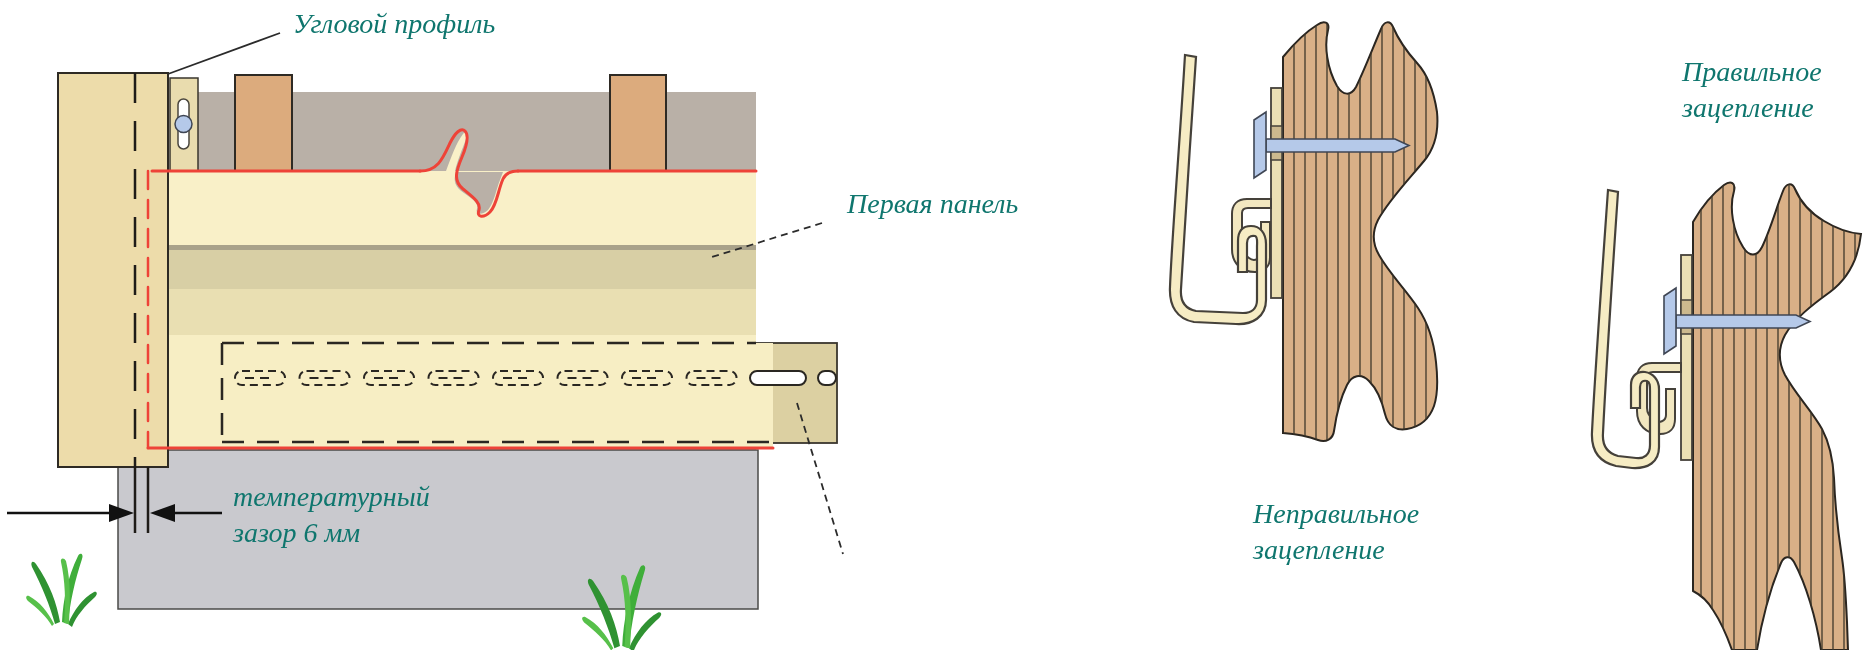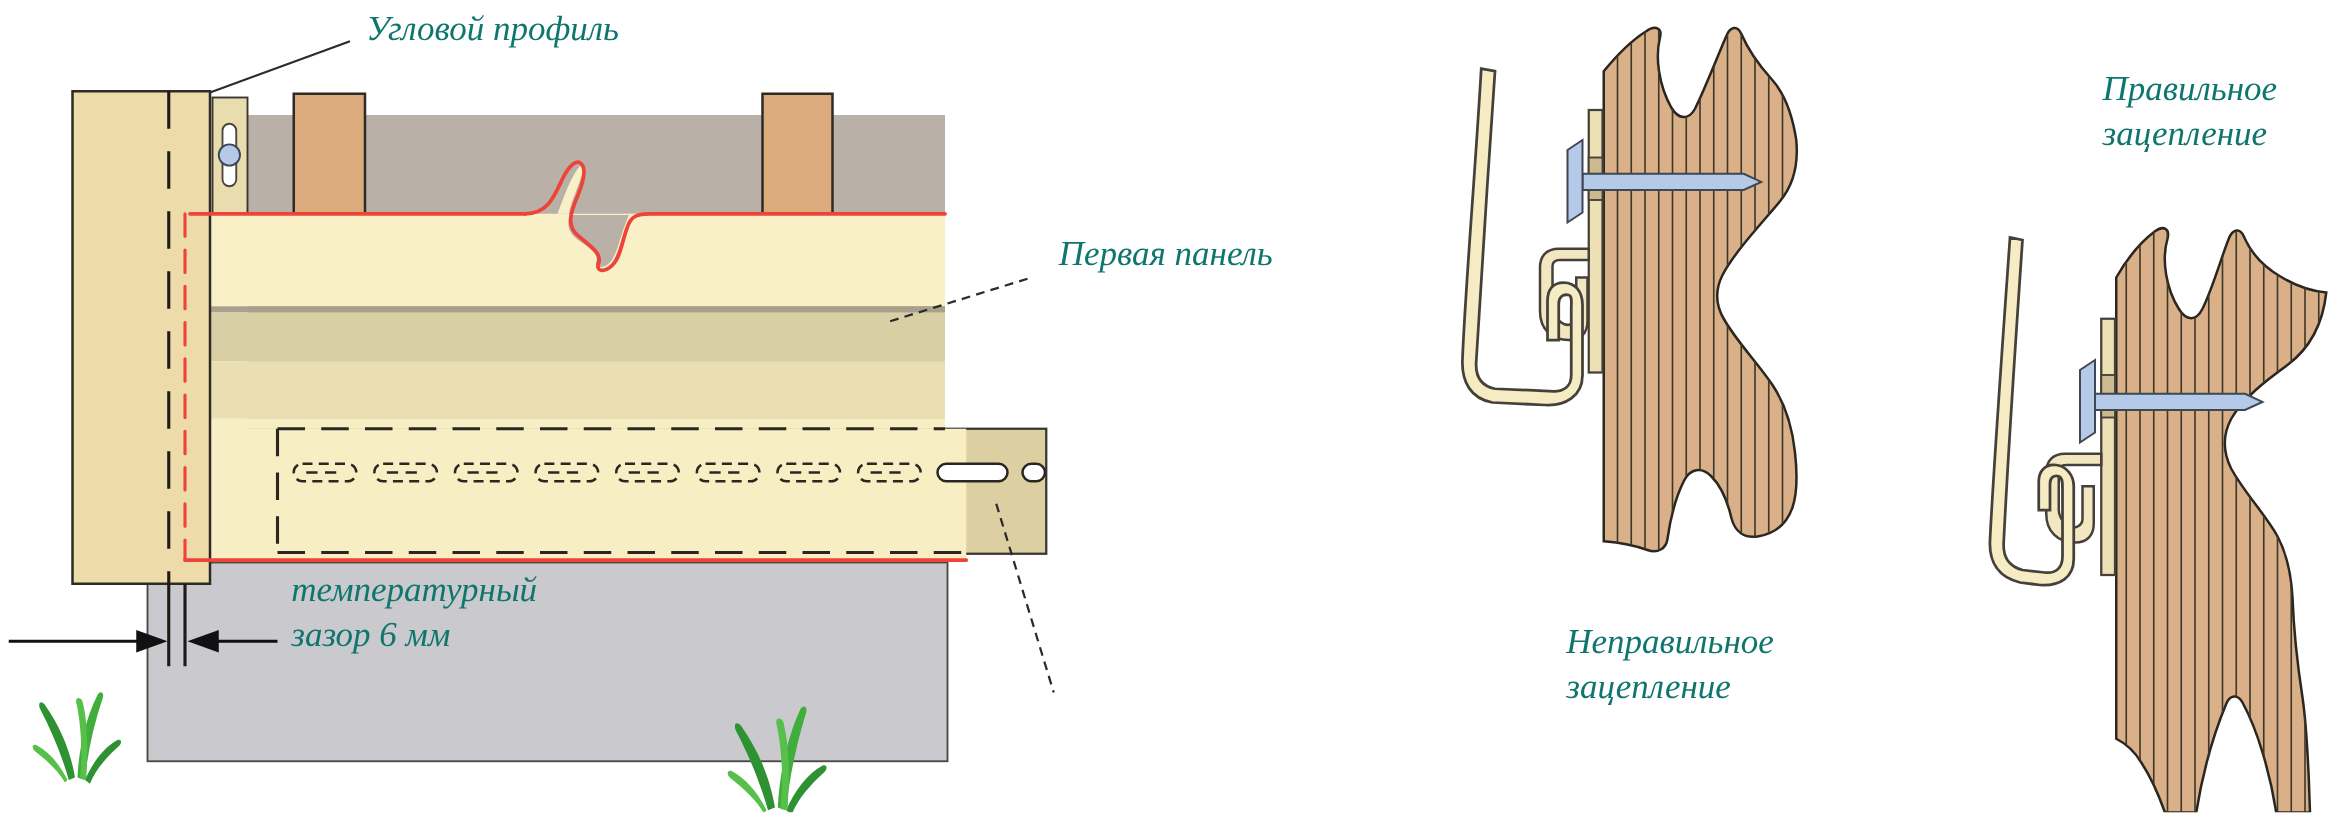--- a/index.html
+++ b/index.html
@@ -215,21 +215,21 @@
              C1606,372 1613,265 1618,192 Z" fill="#f6ecc4" stroke="#45413a" stroke-width="2.2"></path>
   </g>
 </svg>
 
 <div class="lbl" style="left:293px;top:6px;">Угловой профиль</div>
 
 <div class="lbl" style="left:833px;top:186px;margin-left:14px;">
   <span>Первая панель</span>
 </div>
 
-<div class="lbl" style="left:233px;top:455px;">
+<div class="lbl" style="left:233px;top:479px;">
   <span>температурный</span>
   <span>зазор 6 мм</span>
 </div>
 
 
 <div class="lbl" style="left:1253px;top:496px;">
   <span>Неправильное</span>
   <span>зацепление</span>
 </div>
 

